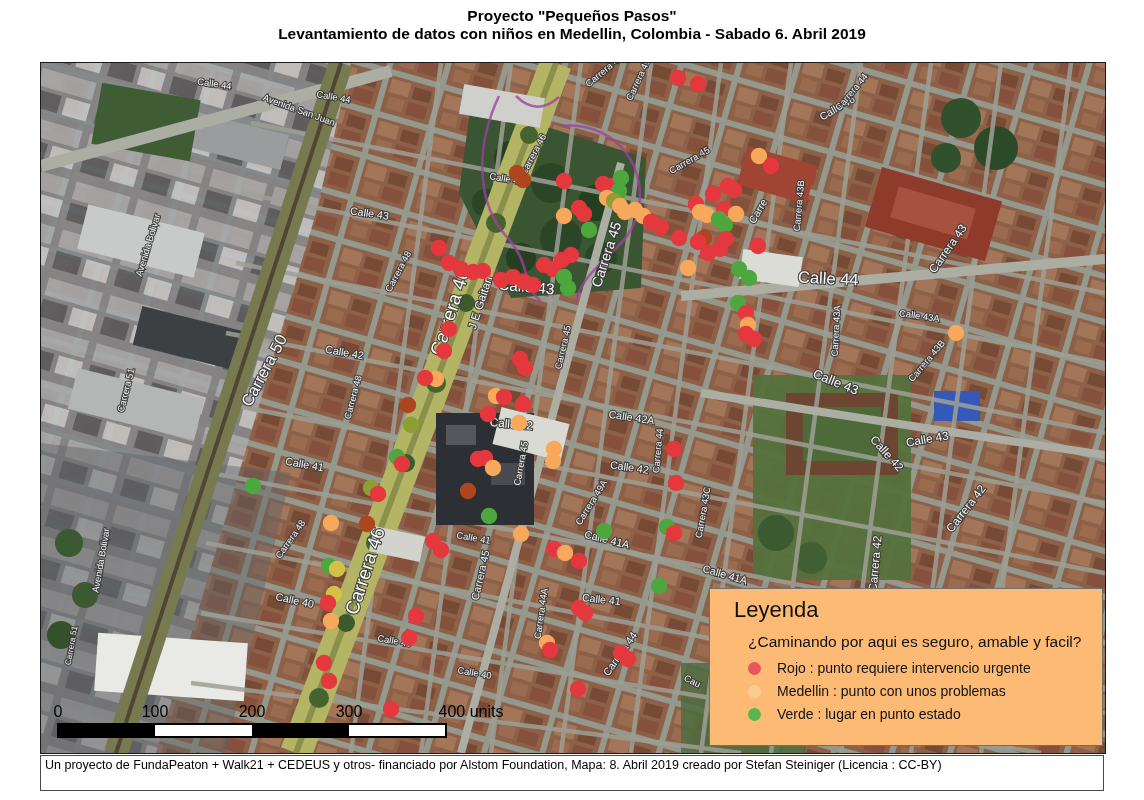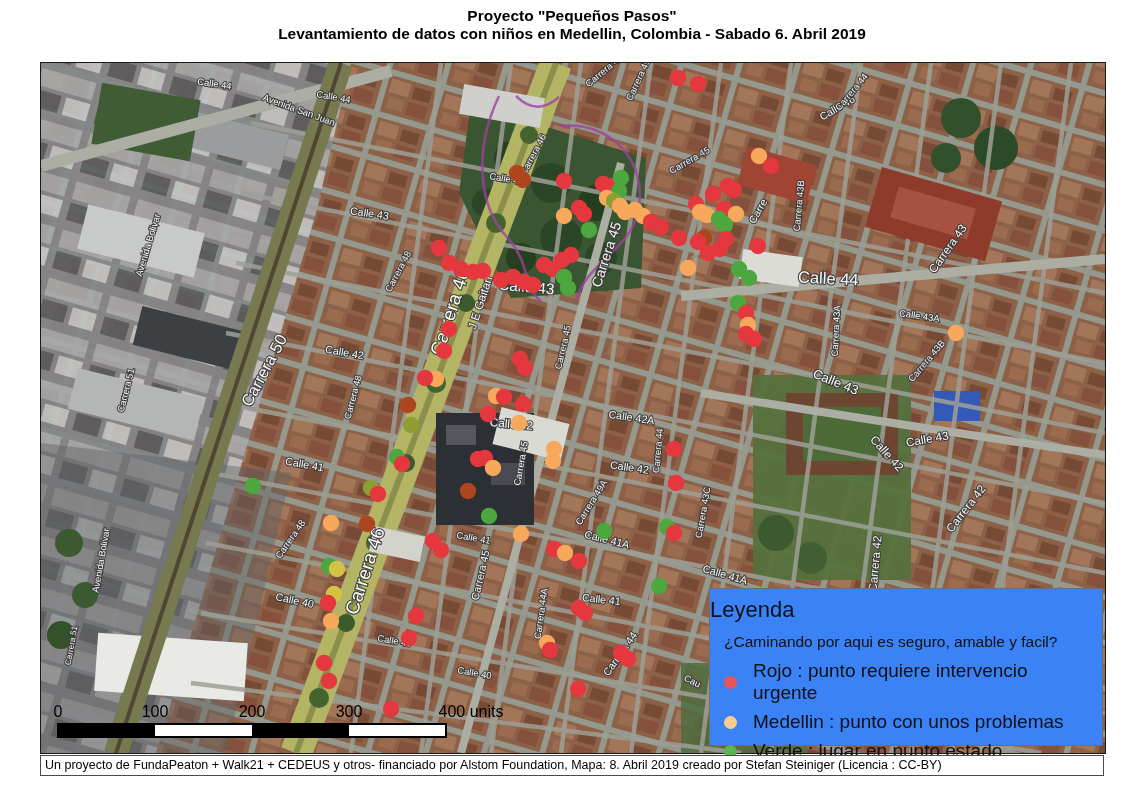--- a/index.html
+++ b/index.html
@@ -4,29 +4,29 @@
 <style>
   html,body{margin:0;padding:0;}
   body{width:1144px;height:800px;background:#ffffff;position:relative;
        font-family:"Liberation Sans","DejaVu Sans",sans-serif;overflow:hidden;}
   .title-block{position:absolute;top:7px;left:0;width:1144px;text-align:center;
        font-weight:bold;font-size:15.5px;line-height:18px;color:#000;}
   .map-frame{position:absolute;left:40px;top:62px;width:1064px;height:690px;
        border:1px solid #1a1a1a;box-sizing:content-box;background:#8f9383;}
   .map-frame svg{display:block;}
   .legend-box{position:absolute;left:668px;top:525px;width:394px;height:158px;
-       background:#3b82f6;border:1px solid #6e6e6e;box-sizing:border-box;
-       padding:6px 12px 4px 0;color:#111;}
+       background:#fdba74;border:1px solid #6e6e6e;box-sizing:border-box;
+       padding:6px 12px 4px 24px;color:#111;}
   .legend-heading{font-size:22px;margin:2px 0 10px 0;font-weight:normal;}
   .legend-question{font-size:15.5px;margin:0 0 9px 14px;}
   .legend-row{display:flex;align-items:center;margin:0 0 7px 2px;}
   .legend-dot{width:13px;height:13px;border-radius:50%;margin:0 16px 0 12px;flex:0 0 auto;}
-  .legend-label{font-size:19px;}
+  .legend-label{font-size:14px;}
   .legend-source{font-size:15.5px;margin-top:2px;}
-  .credits-bar{position:absolute;left:40px;top:755px;width:1064px;height:21px;
+  .credits-bar{position:absolute;left:40px;top:755px;width:1064px;height:36px;
        border:1px solid #4a4a4a;box-sizing:border-box;background:#fff;
        font-size:12.5px;line-height:19px;padding-left:4px;color:#000;white-space:nowrap;}
 </style>
 </head>
 <body>
 
 <div class="title-block">
   <div>Proyecto "Pequeños Pasos"</div>
   <div>Levantamiento de datos con niños en Medellin, Colombia - Sabado 6. Abril 2019</div>
 </div>

